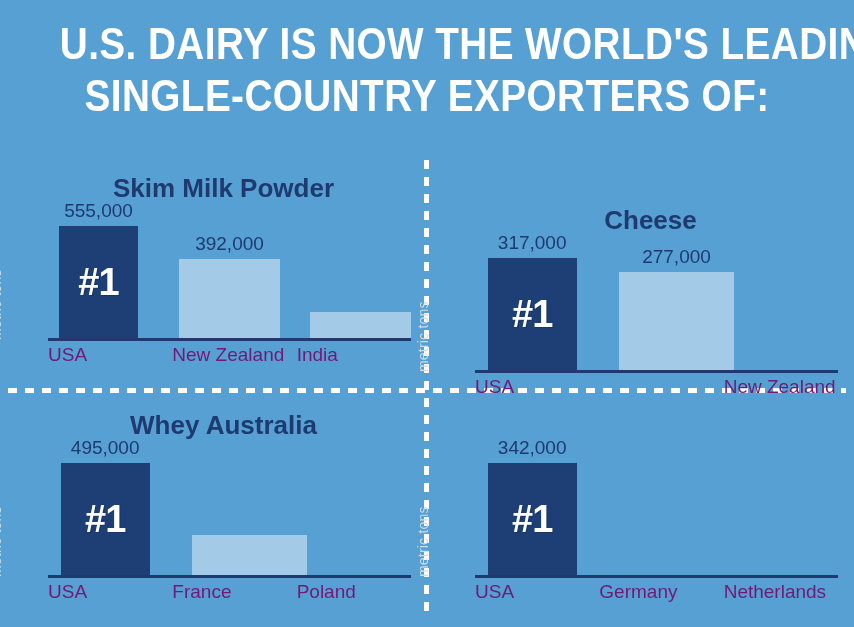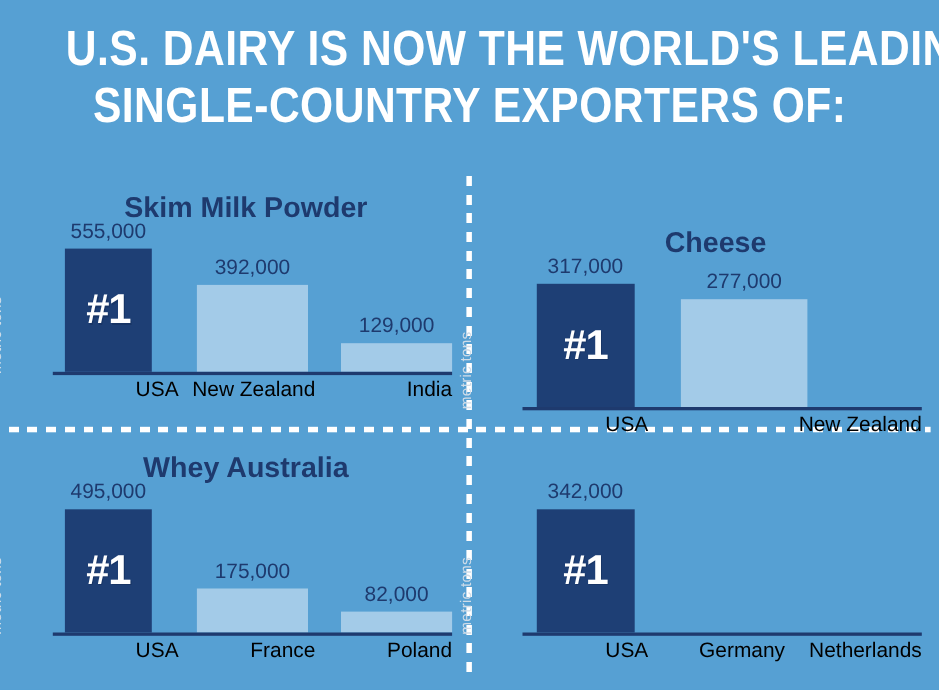--- a/index.html
+++ b/index.html
@@ -172,22 +172,22 @@
     position: absolute;
     left: 48px;
     right: 16px;
     top: 179px;
     height: 48px;
     display: flex;
     justify-content: space-between;
   }
   .cat {
     width: 31.5%;
-    text-align: right;
-    color: #000000;
+    text-align: left;
+    color: #701a75;
     font-size: 19px;
     line-height: 22px;
   }
 </style>
 </head>
 <body>
 
 <div class="headline">
   <span class="hl-line">U.S. Dairy is now the world's leading</span>
   <span class="hl-line">single-country exporters of:</span>
@@ -205,21 +205,20 @@
           <div class="bar-value" style="bottom: 116px;">555,000</div>
           <div class="bar primary" style="height: 112px;">
             <span class="rank-badge">#1</span>
           </div>
         </div>
         <div class="bar-slot">
           <div class="bar-value" style="bottom: 83px;">392,000</div>
           <div class="bar secondary" style="height: 79px;"></div>
         </div>
         <div class="bar-slot">
-          <div class="bar-value" style="bottom: 30px;">129,000</div>
           <div class="bar secondary" style="height: 26px;"></div>
         </div>
       </div>
     <div class="baseline"></div>
   </div>
   <div class="cats">
       <div class="cat">USA</div>
       <div class="cat">New Zealand</div>
       <div class="cat">India</div>
     </div>
@@ -254,26 +253,21 @@
   <div class="axis-label">metric tons</div>
   <div class="plot">
     <div class="bars">
         <div class="bar-slot">
           <div class="bar-value" style="bottom: 116px;">495,000</div>
           <div class="bar primary" style="height: 112px;">
             <span class="rank-badge">#1</span>
           </div>
         </div>
         <div class="bar-slot">
-          <div class="bar-value" style="bottom: 44px;">175,000</div>
           <div class="bar secondary" style="height: 40px;"></div>
-        </div>
-        <div class="bar-slot">
-          <div class="bar-value" style="bottom: 23px;">82,000</div>
-          <div class="bar secondary" style="height: 19px;"></div>
         </div>
       </div>
     <div class="baseline"></div>
   </div>
   <div class="cats">
       <div class="cat">USA</div>
       <div class="cat">France</div>
       <div class="cat">Poland</div>
     </div>
 </div>

